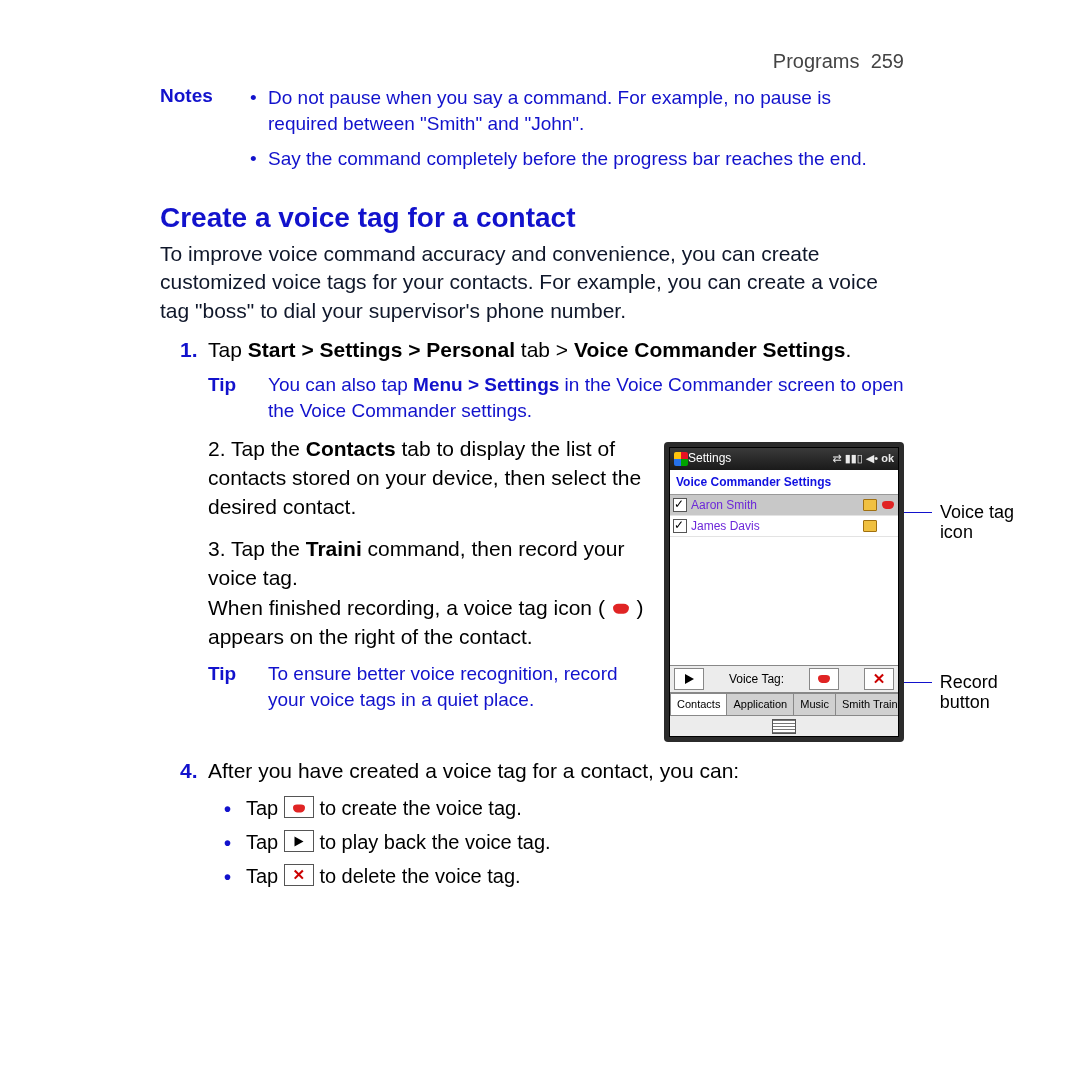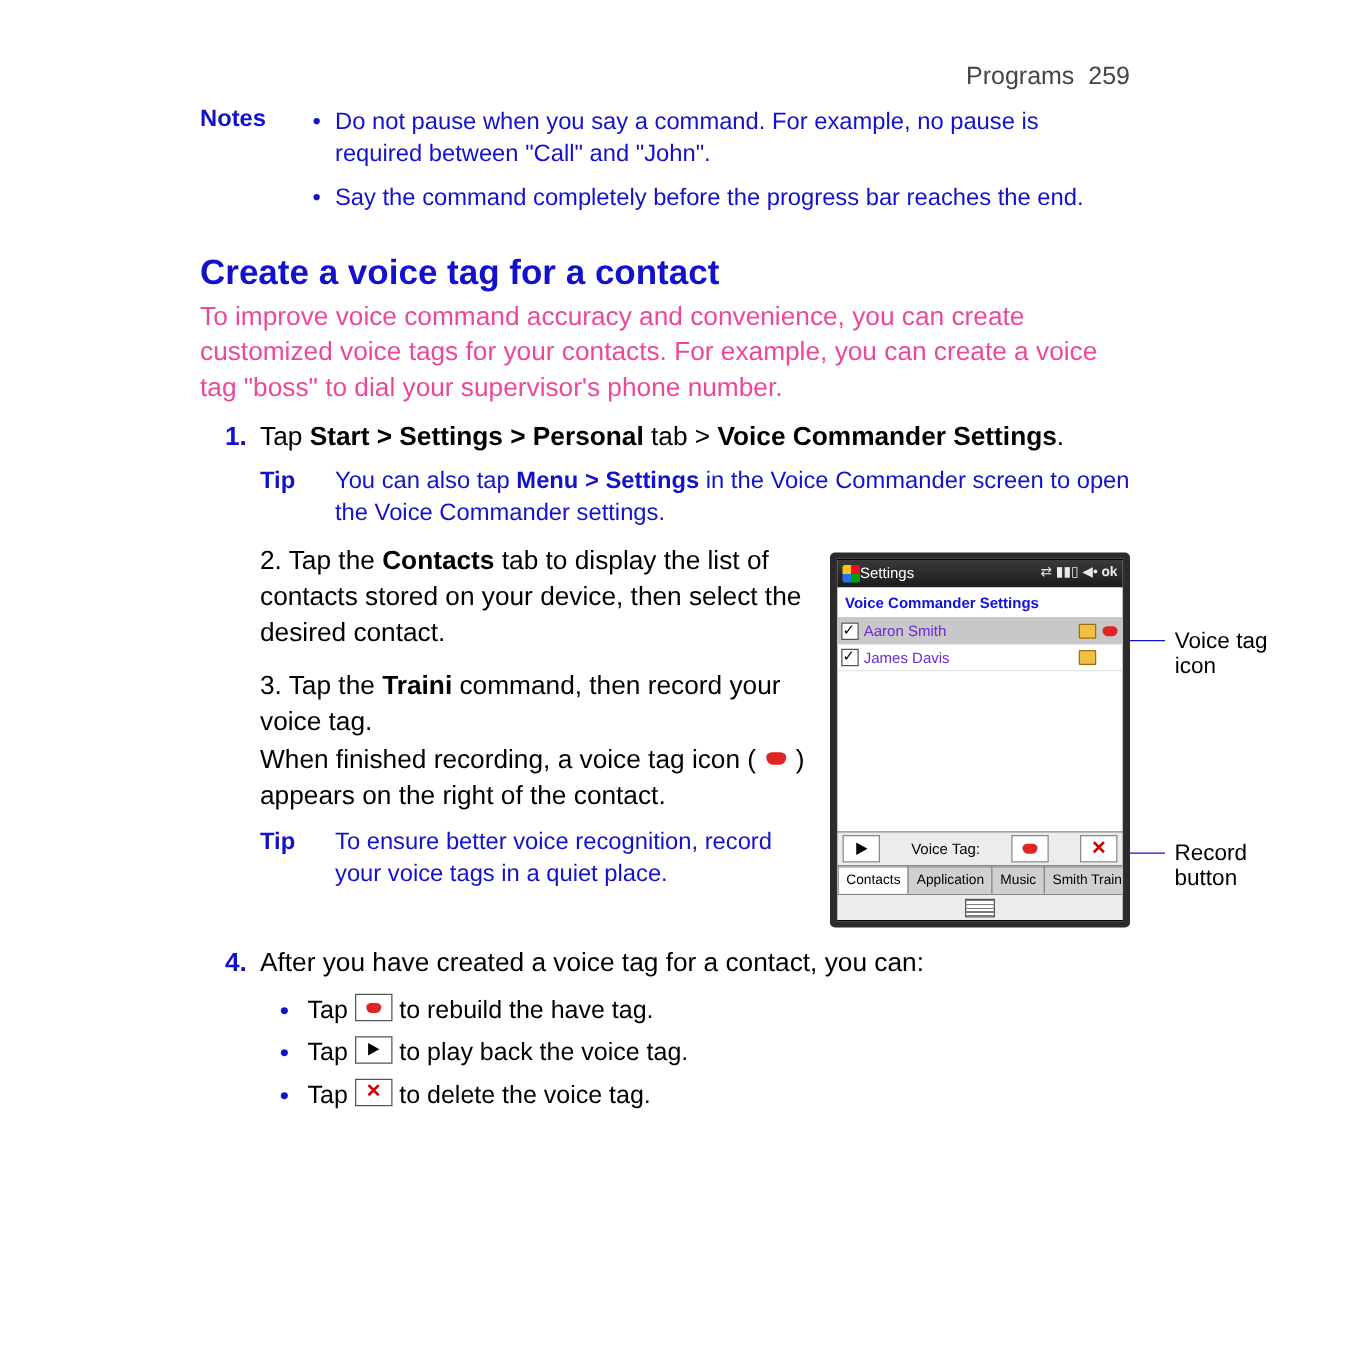--- a/index.html
+++ b/index.html
@@ -53,21 +53,21 @@
     top: 0;
   }
   .h2 {
     font-size: 28px;
     font-weight: bold;
     color: #1212cc;
     margin: 16px 0 6px 0;
   }
   .intro {
     font-size: 21px;
-    color: #ec4899;
+    color: #0f172a;
     line-height: 1.35;
   }
   ol.steps {
     list-style: none;
     padding: 0;
     margin: 10px 0 0 20px;
     font-size: 21px;
   }
   ol.steps > li {
     position: relative;
@@ -257,21 +257,21 @@
 <body>
 
 <div class="page">
   <div class="header">
     <span>Programs</span>&nbsp;&nbsp;<span>259</span>
   </div>
 
   <div class="notes-block">
     <div class="notes-label">Notes</div>
     <ul class="notes-list">
-      <li>Do not pause when you say a command. For example, no pause is required between "Call" and "John".</li>
+      <li>Do not pause when you say a command. For example, no pause is required between "Smith" and "John".</li>
       <li>Say the command completely before the progress bar reaches the end.</li>
     </ul>
   </div>
 
   <div class="h2">Create a voice tag for a contact</div>
   <div class="intro">To improve voice command accuracy and convenience, you can create customized voice tags for your contacts. For example, you can create a voice tag "boss" to dial your supervisor's phone number.</div>
 
   <ol class="steps">
     <li>
       <span class="num">1.</span>
@@ -378,21 +378,21 @@
       </div>
     </li>
 
     <li style="margin-top:14px;">
       <span class="num">4.</span>
       <span>After you have created a voice tag for a contact, you can:</span>
       <ul class="sub-list">
         <li>
           <span>Tap </span>
           <span class="icon-btn"><span class="ctr"><span class="lips small"></span></span></span>
-          <span> to rebuild the have tag.</span>
+          <span> to create the voice tag.</span>
         </li>
         <li>
           <span>Tap </span>
           <span class="icon-btn"><span class="ctr"><span class="play-tri"></span></span></span>
           <span> to play back the voice tag.</span>
         </li>
         <li>
           <span>Tap </span>
           <span class="icon-btn"><span class="ctr x-mark">✕</span></span>
           <span> to delete the voice tag.</span>

